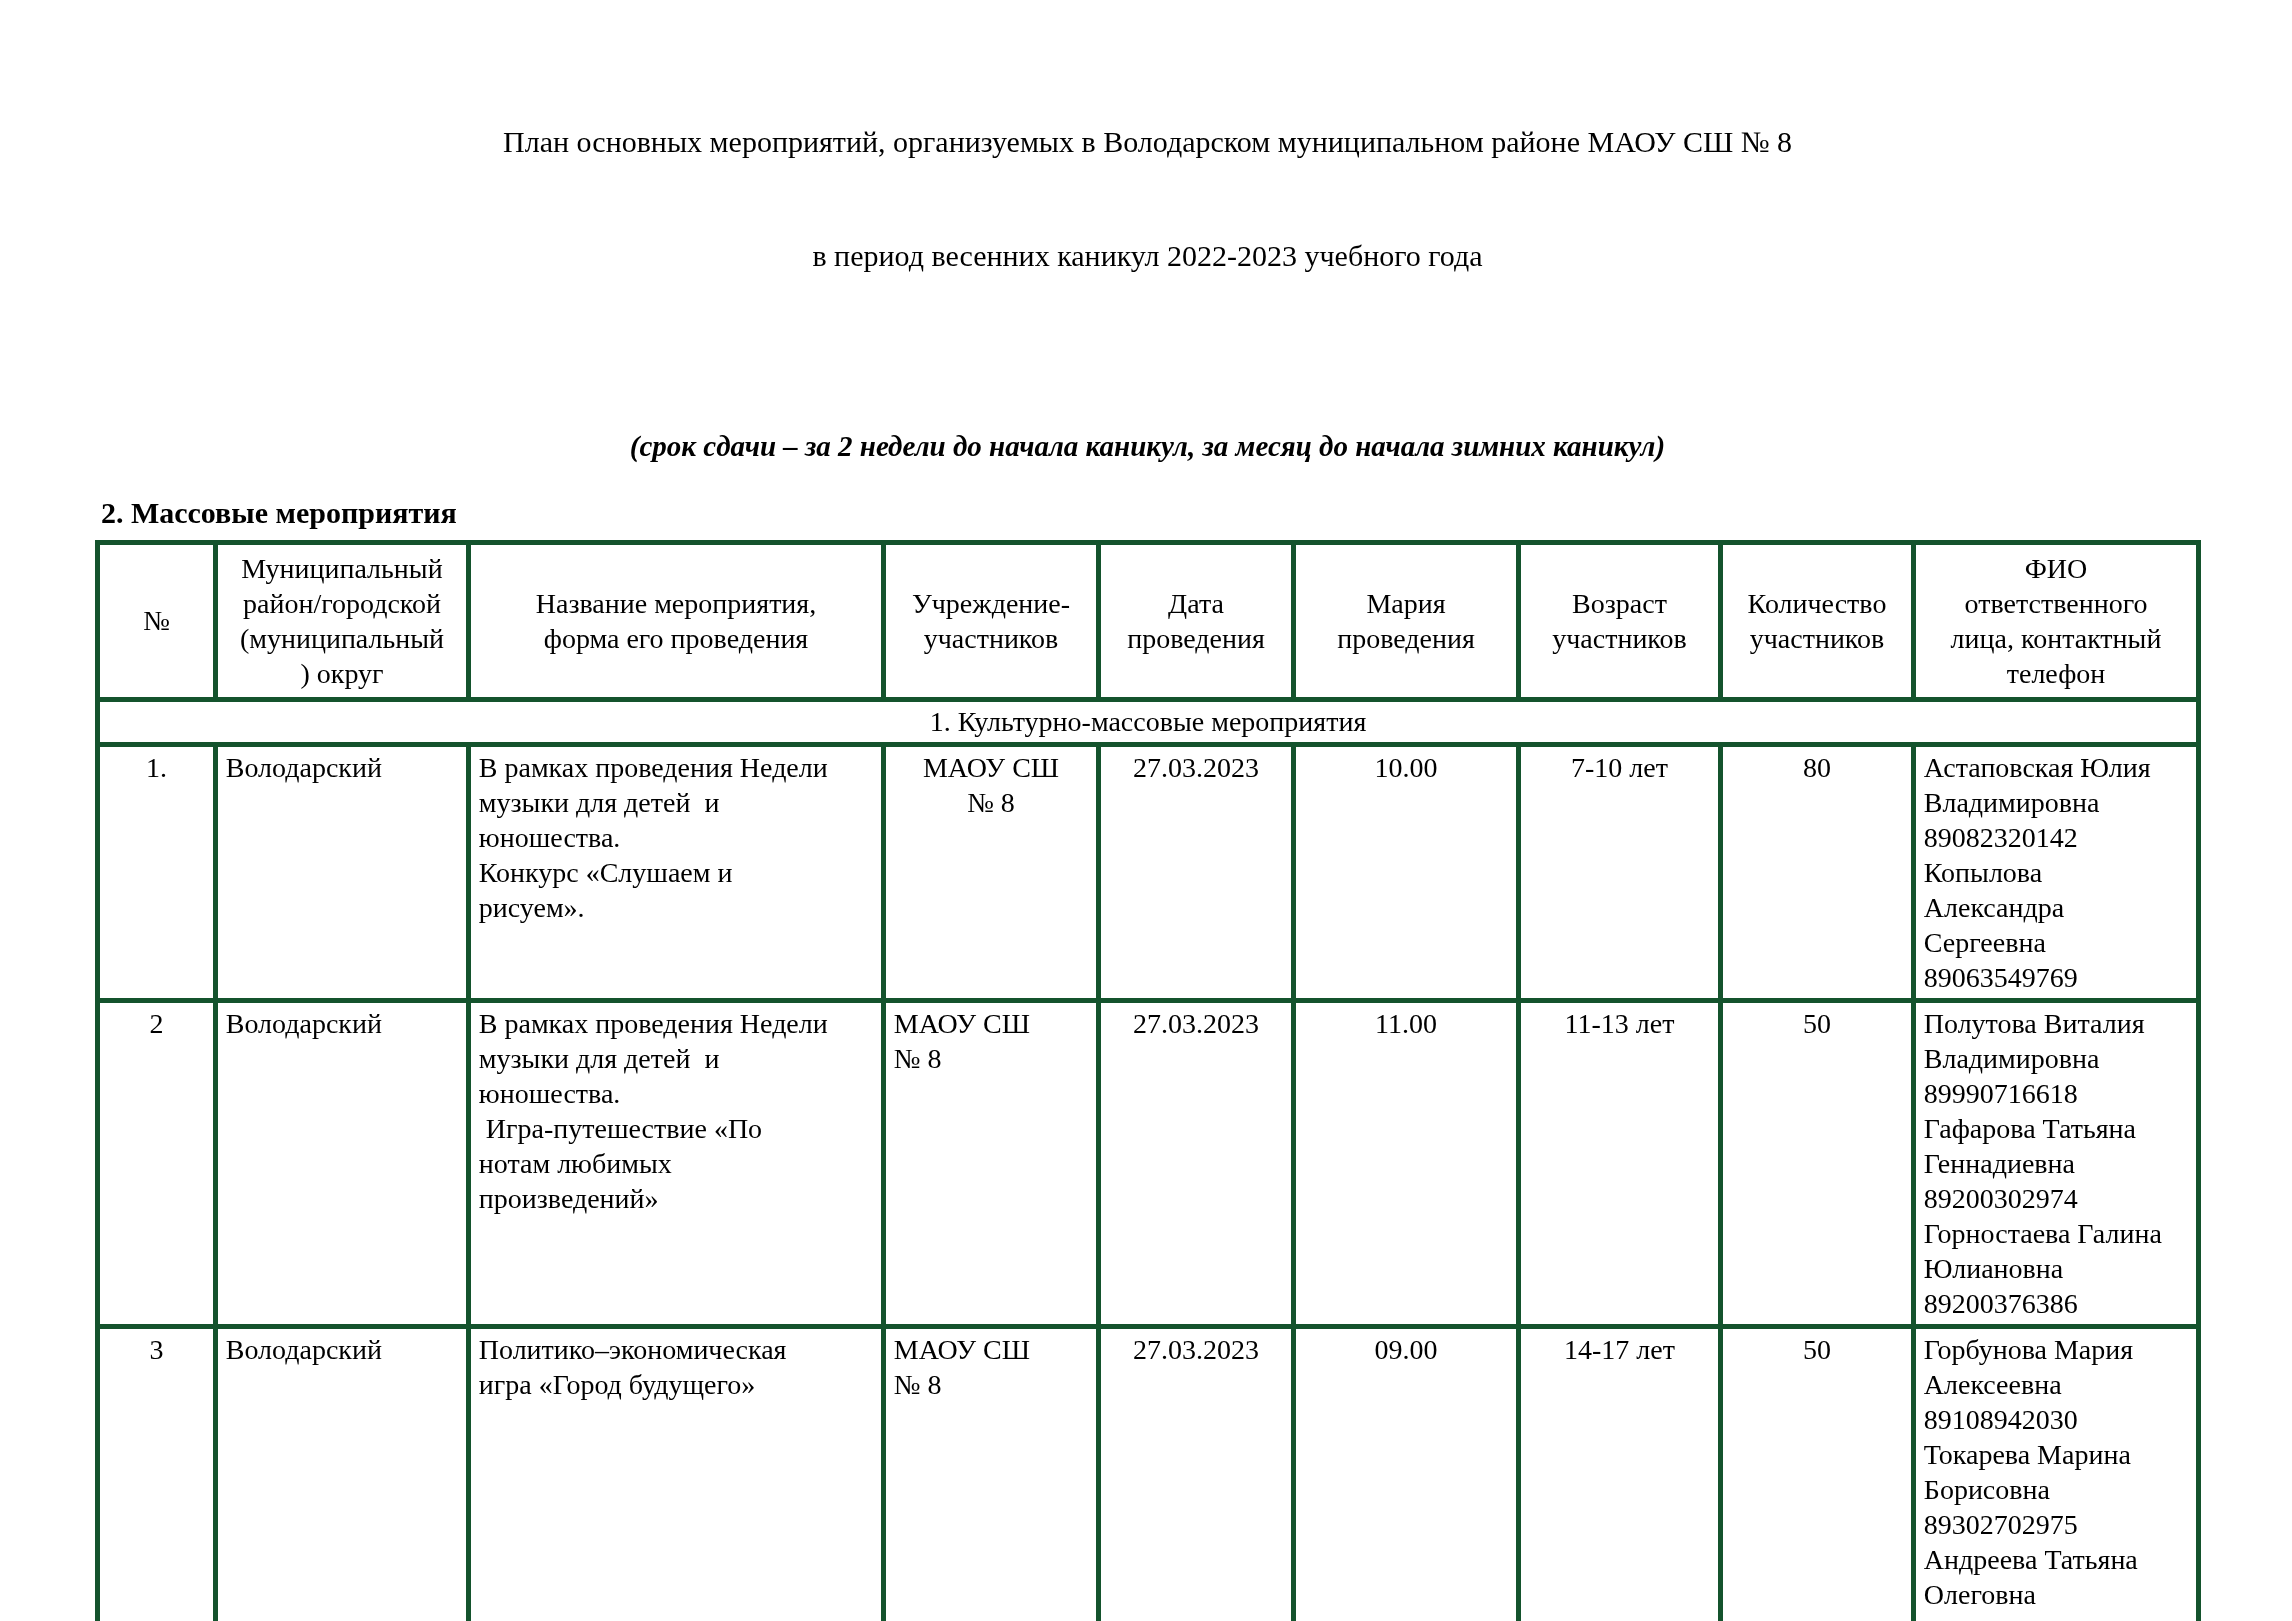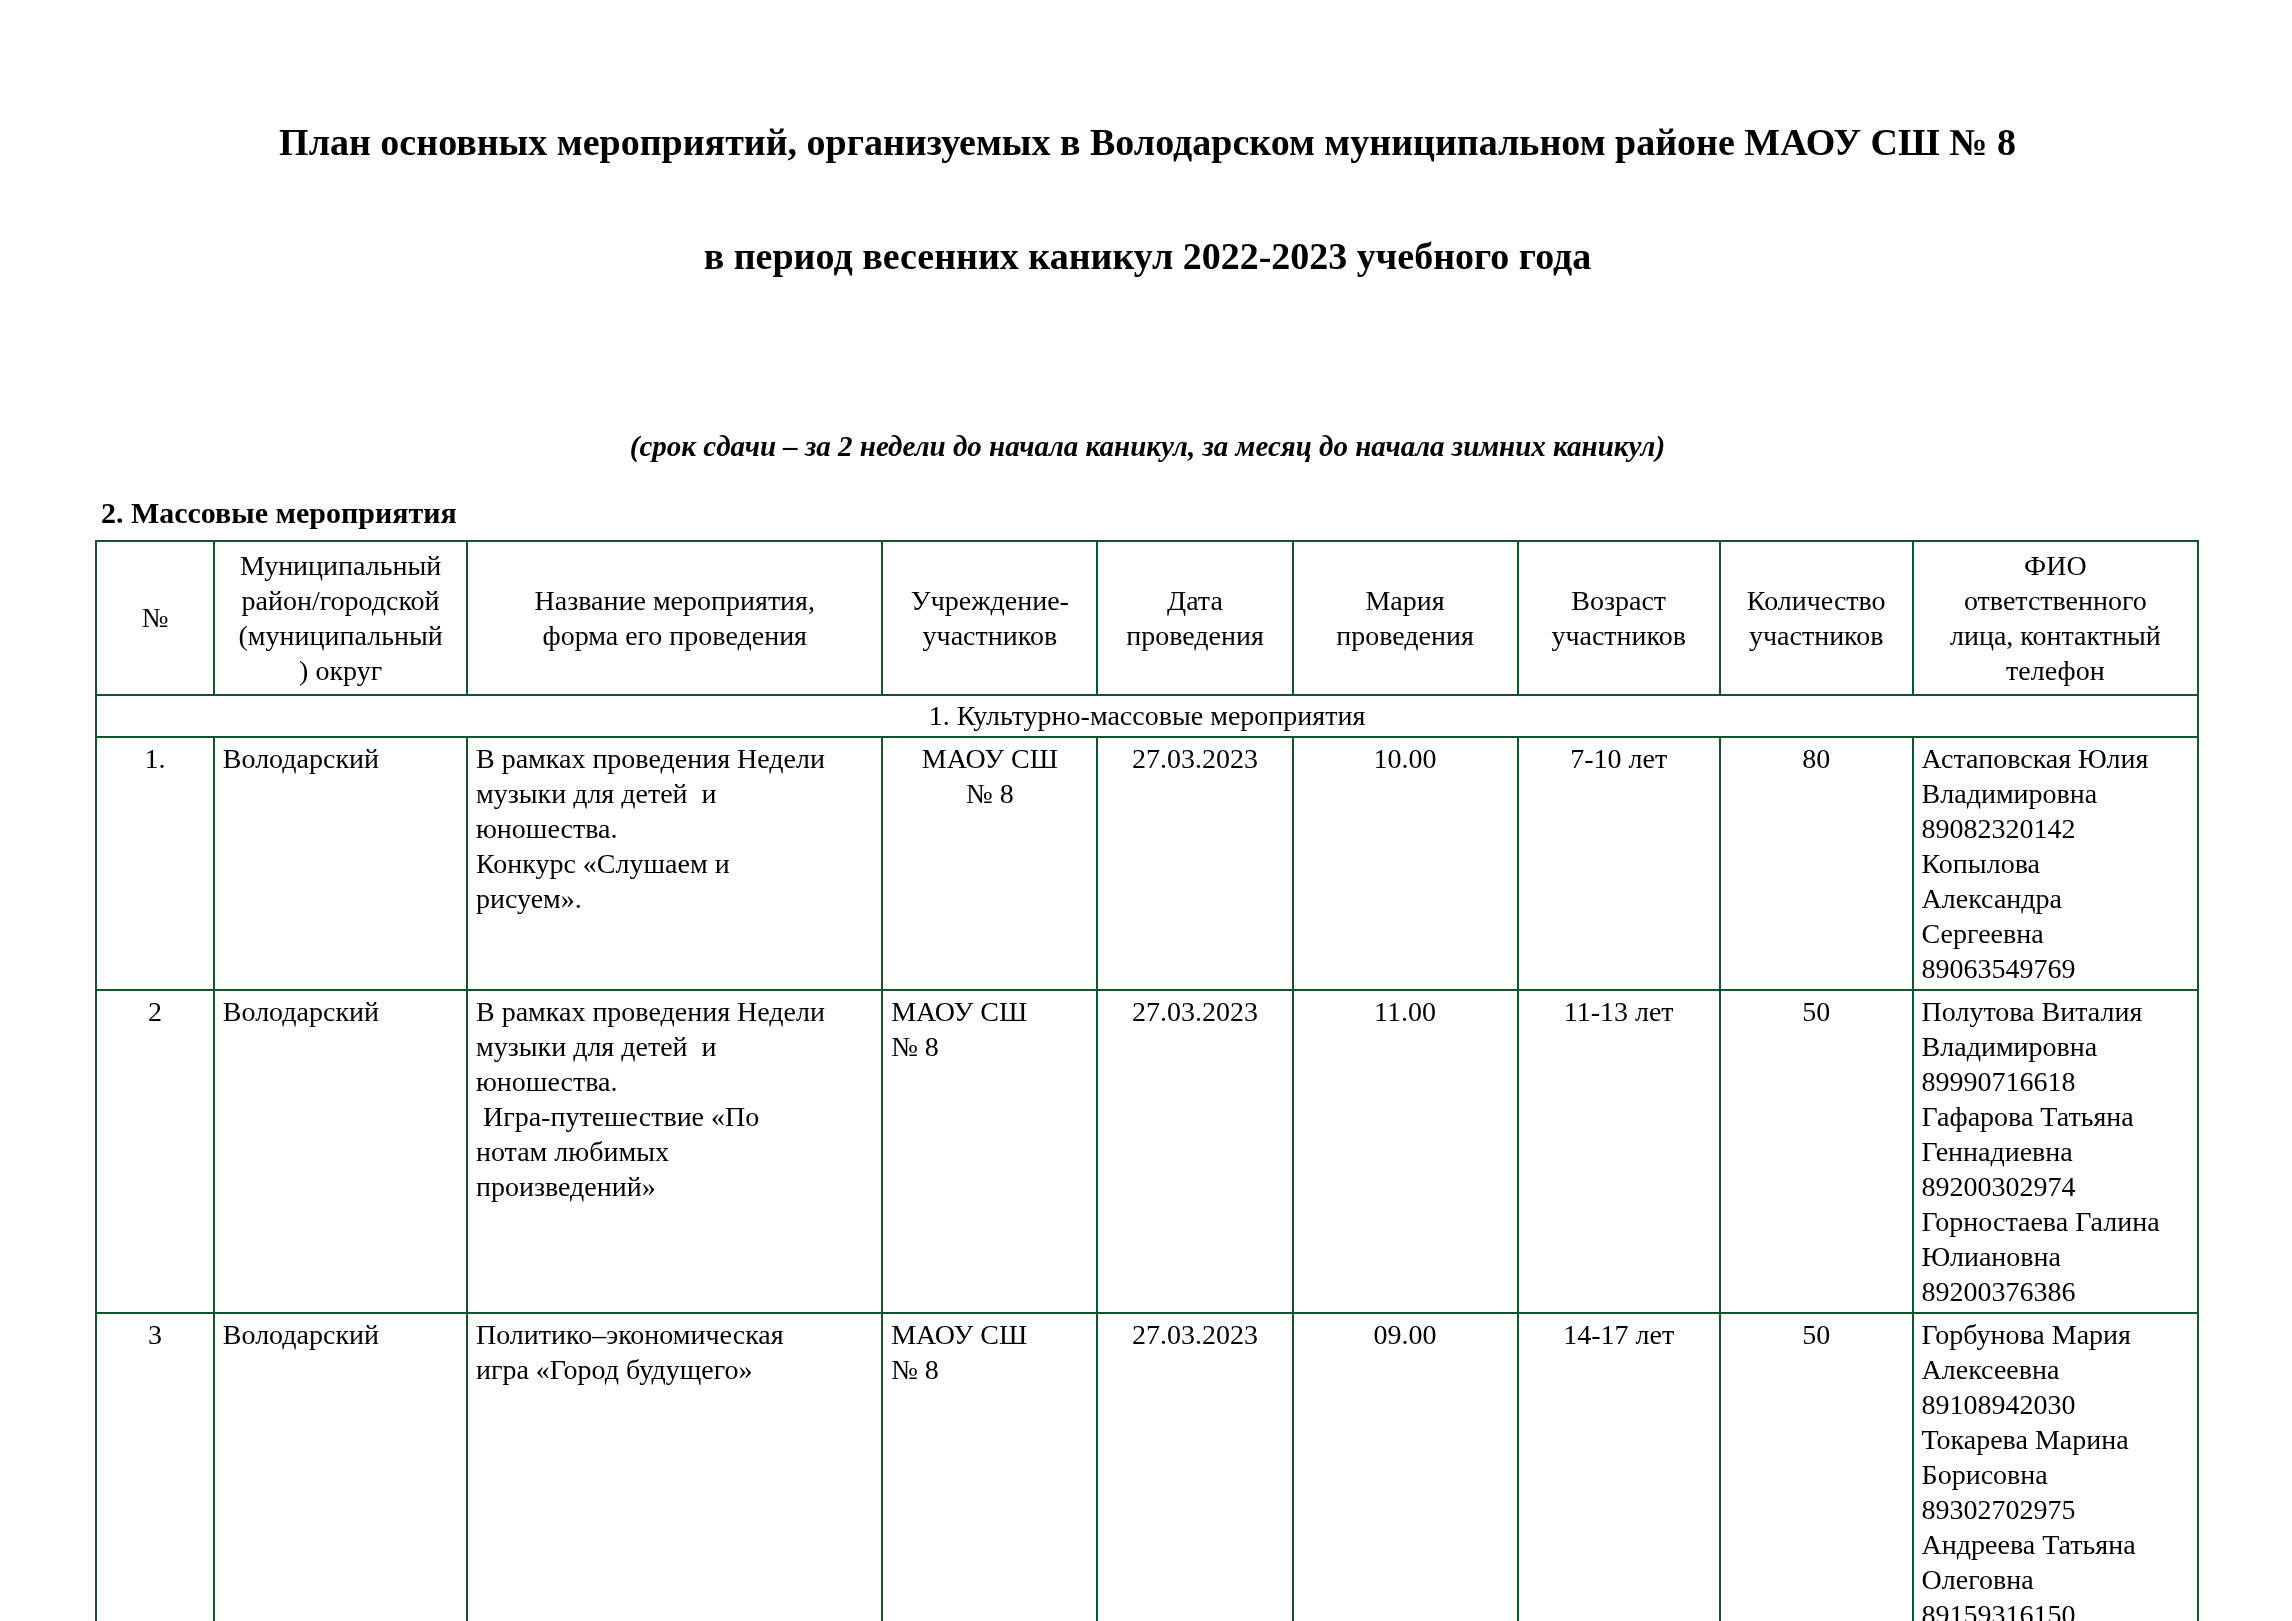--- a/index.html
+++ b/index.html
@@ -5,22 +5,22 @@
   html,body { margin:0; padding:0; }
   body {
     width:2293px; height:1621px;
     background:#ffffff; color:#000000;
     font-family:"Liberation Serif","DejaVu Serif",serif;
     overflow:hidden;
   }
   .page { padding:47px 93px 0 95px; }
 
   .doc-title {
-    text-align:center; font-weight:bold;
-    font-size:38px; line-height:38px;
+    text-align:center; font-weight:normal;
+    font-size:30px; line-height:38px;
     white-space:pre-wrap;
   }
   .doc-subtitle {
     text-align:center; font-weight:bold; font-style:italic;
     font-size:29px; line-height:35px;
     margin-top:78px;
     white-space:pre-wrap;
   }
   .section-heading {
     font-weight:bold; font-size:30px; line-height:35px;
@@ -28,21 +28,21 @@
     padding-left:5.9px;
   }
 
   table.events {
     border-collapse:collapse; table-layout:fixed;
     width:2104px;
     font-size:28px; line-height:35px;
     border:2.9px solid #000;
   }
   table.events th, table.events td {
-    border:2px solid #14532d;
+    border:5px solid #14532d;
     padding:2.9px 7.8px;
     vertical-align:top;
     overflow:hidden;
   }
   table.events thead th {
     font-weight:normal;
     text-align:center;
     vertical-align:middle;
     white-space:pre-wrap;
     padding:5.9px 3.9px;

